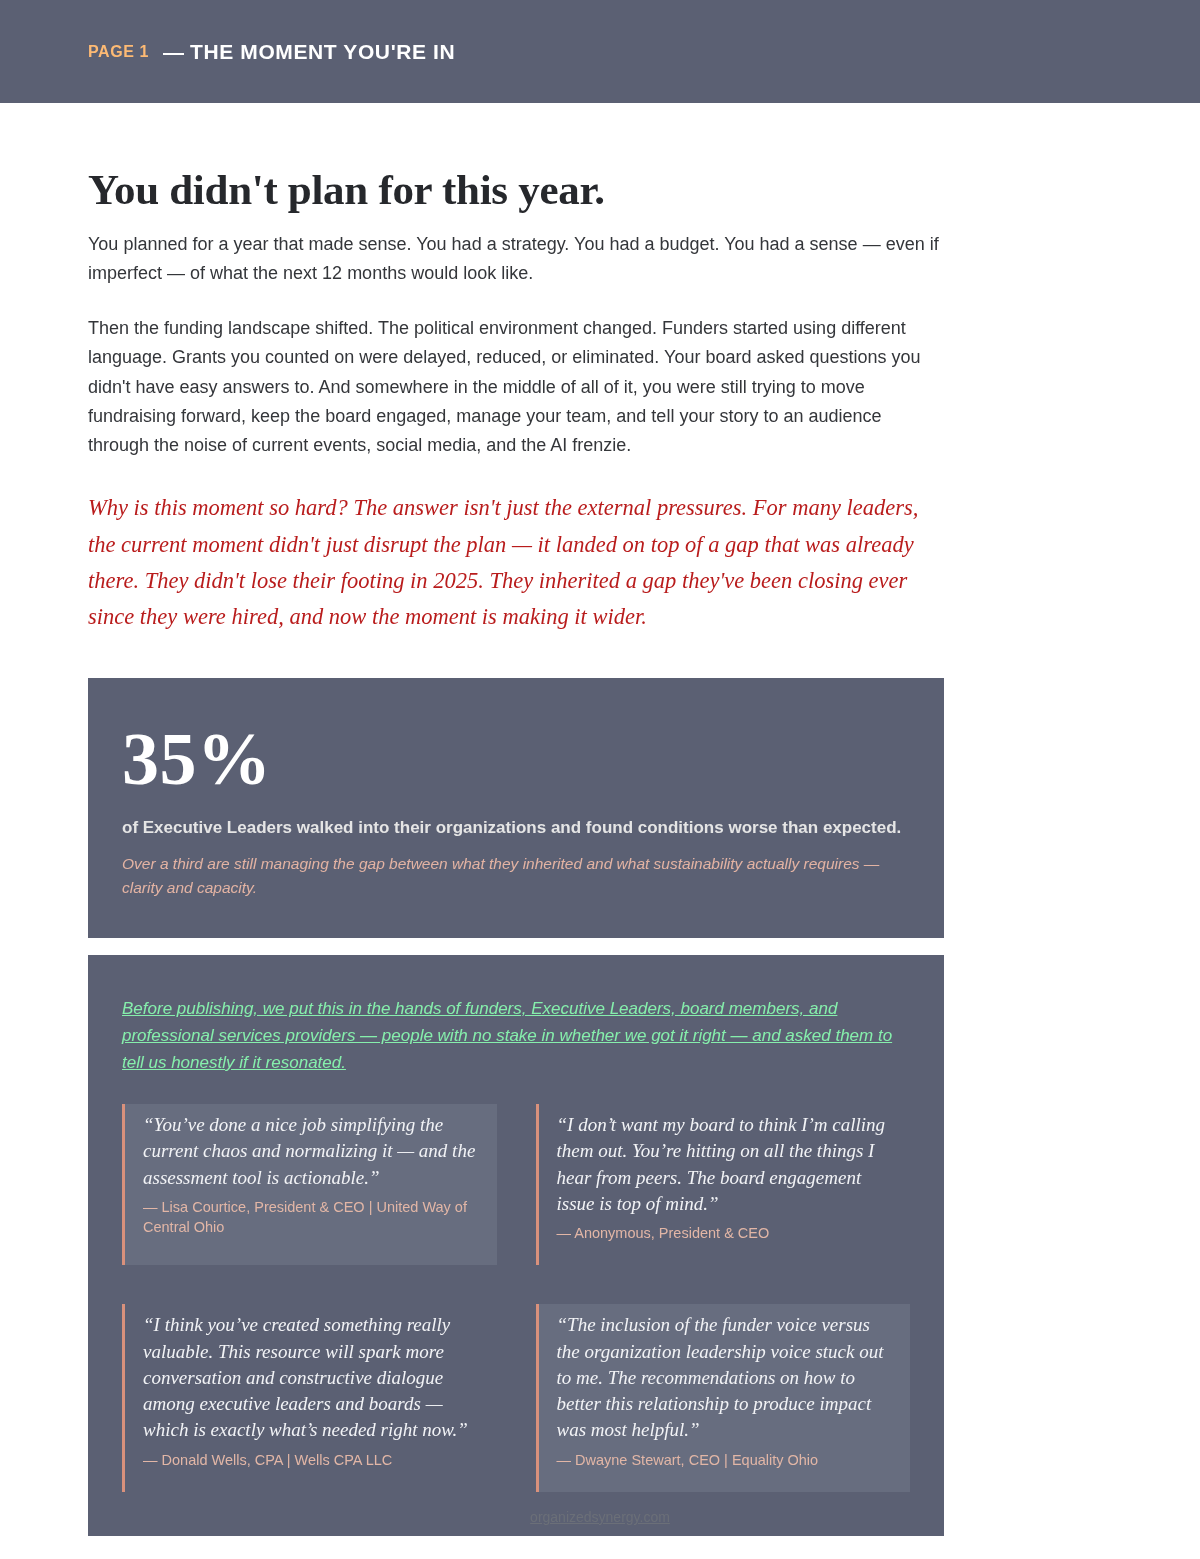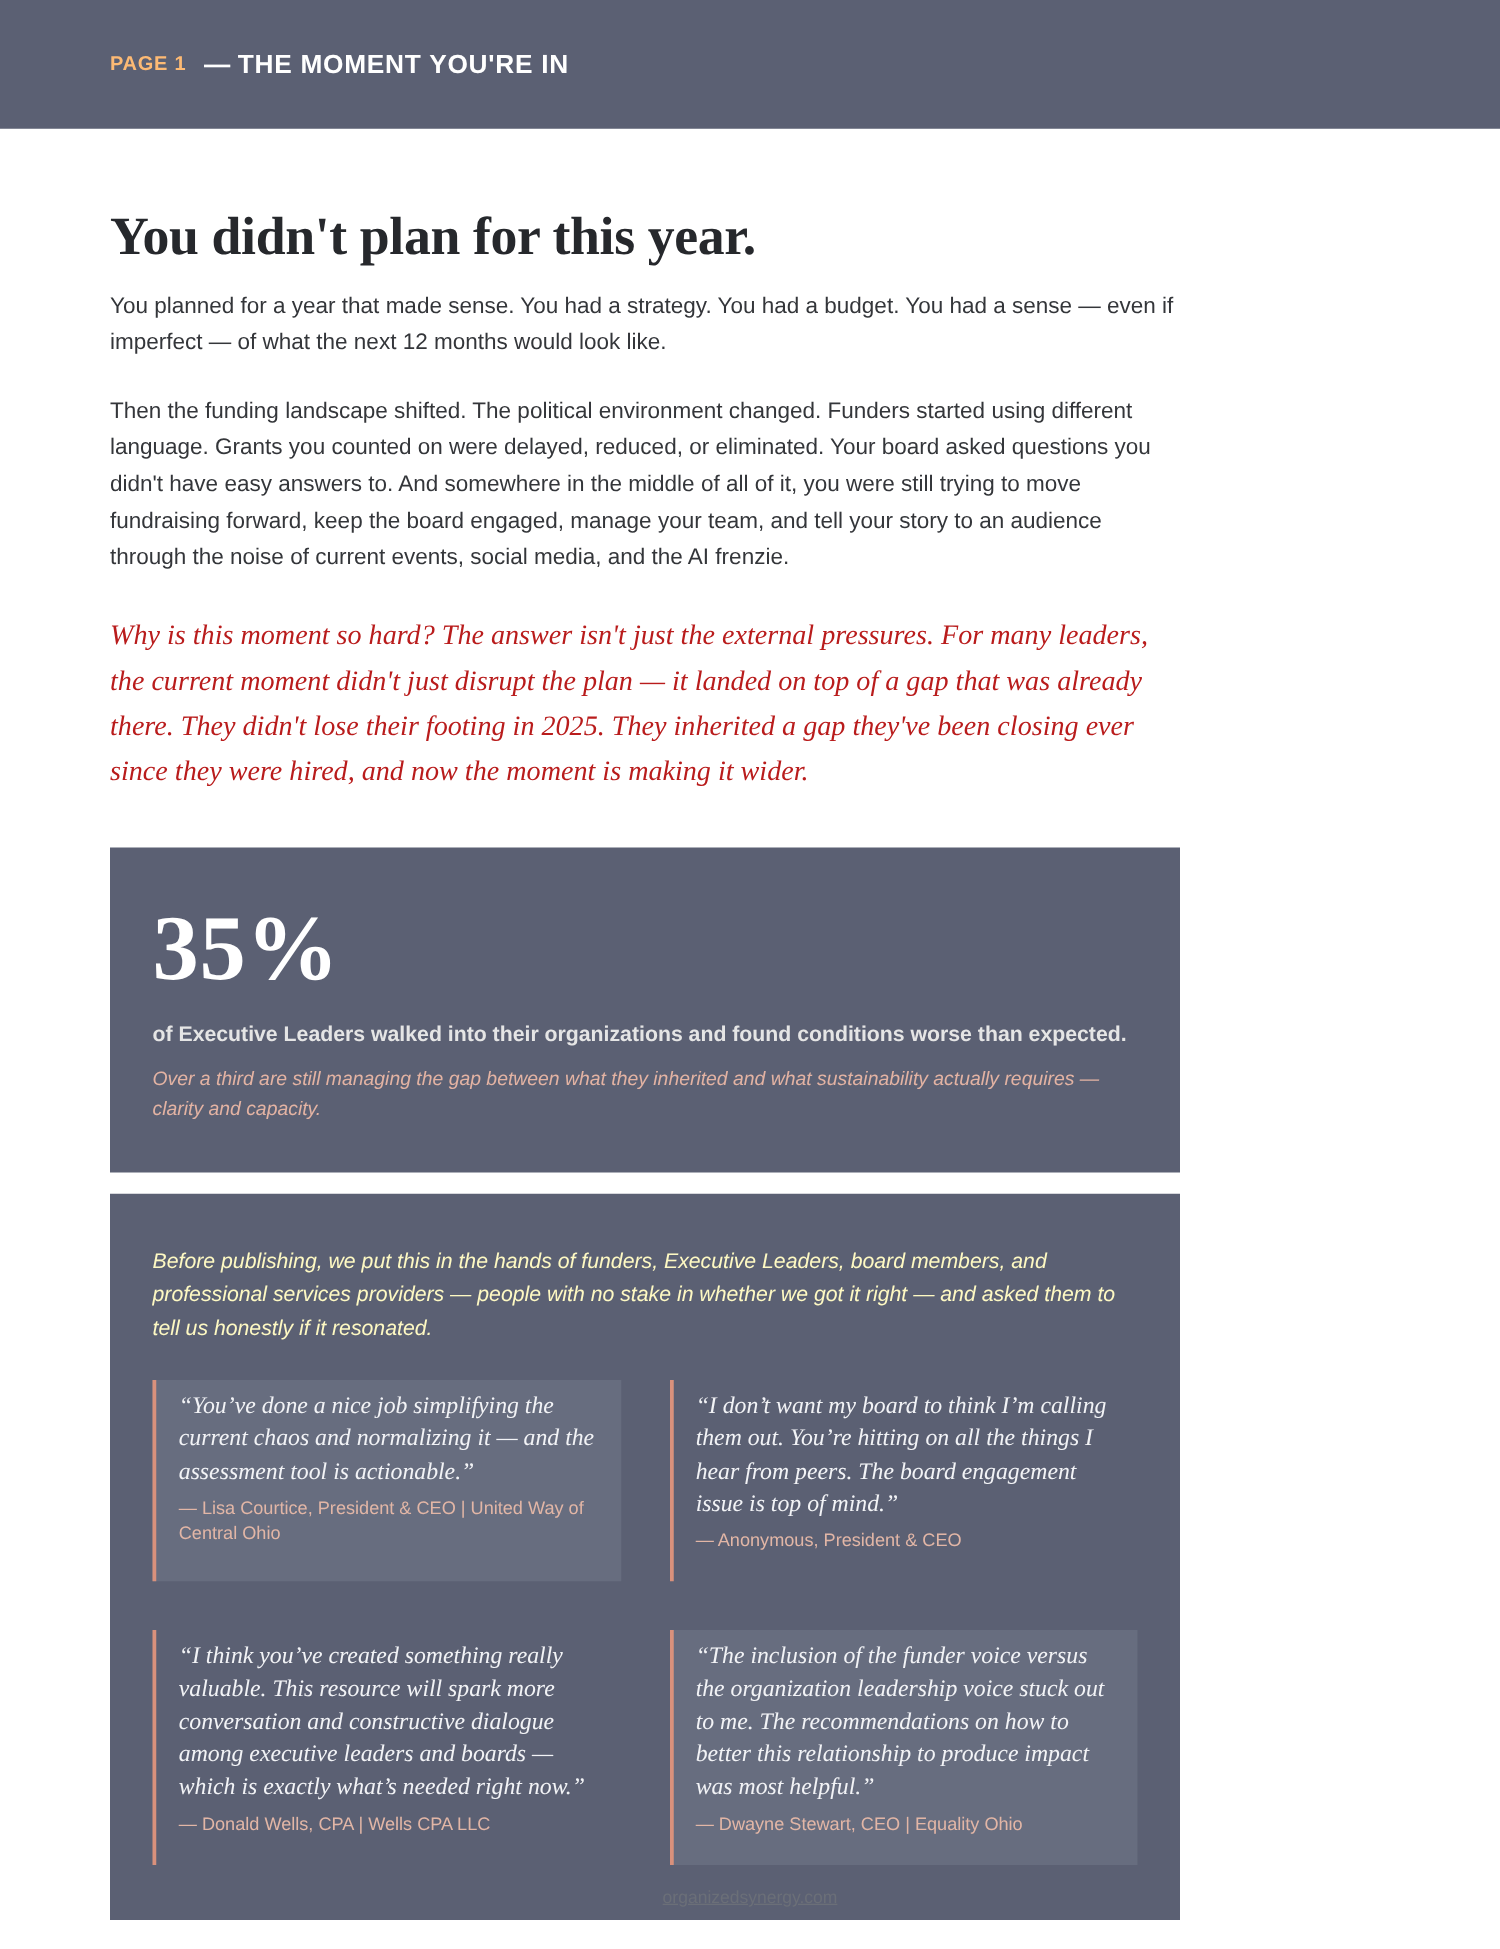--- a/index.html
+++ b/index.html
@@ -113,24 +113,25 @@
   
   .testimonial-panel {
     background: #5b6073;
     margin-top: 17px;
     padding: 40px 34px 44px 34px;
     box-sizing: border-box;
   }
   .testimonial-intro {
     font-size: 17px;
     font-style: italic;
-    color: #fef9c3;
+    color: #86efac;
     line-height: 1.6;
     margin: 0 0 28px 0;
     max-width: 940px;
+    text-decoration: underline;
   }
   .quote-grid {
     display: grid;
     grid-template-columns: 1fr 1fr;
     column-gap: 18px;
     row-gap: 24px;
     gap: 39px;
   }
   .quote-card {
     border-left: 3px solid #d9917c;

